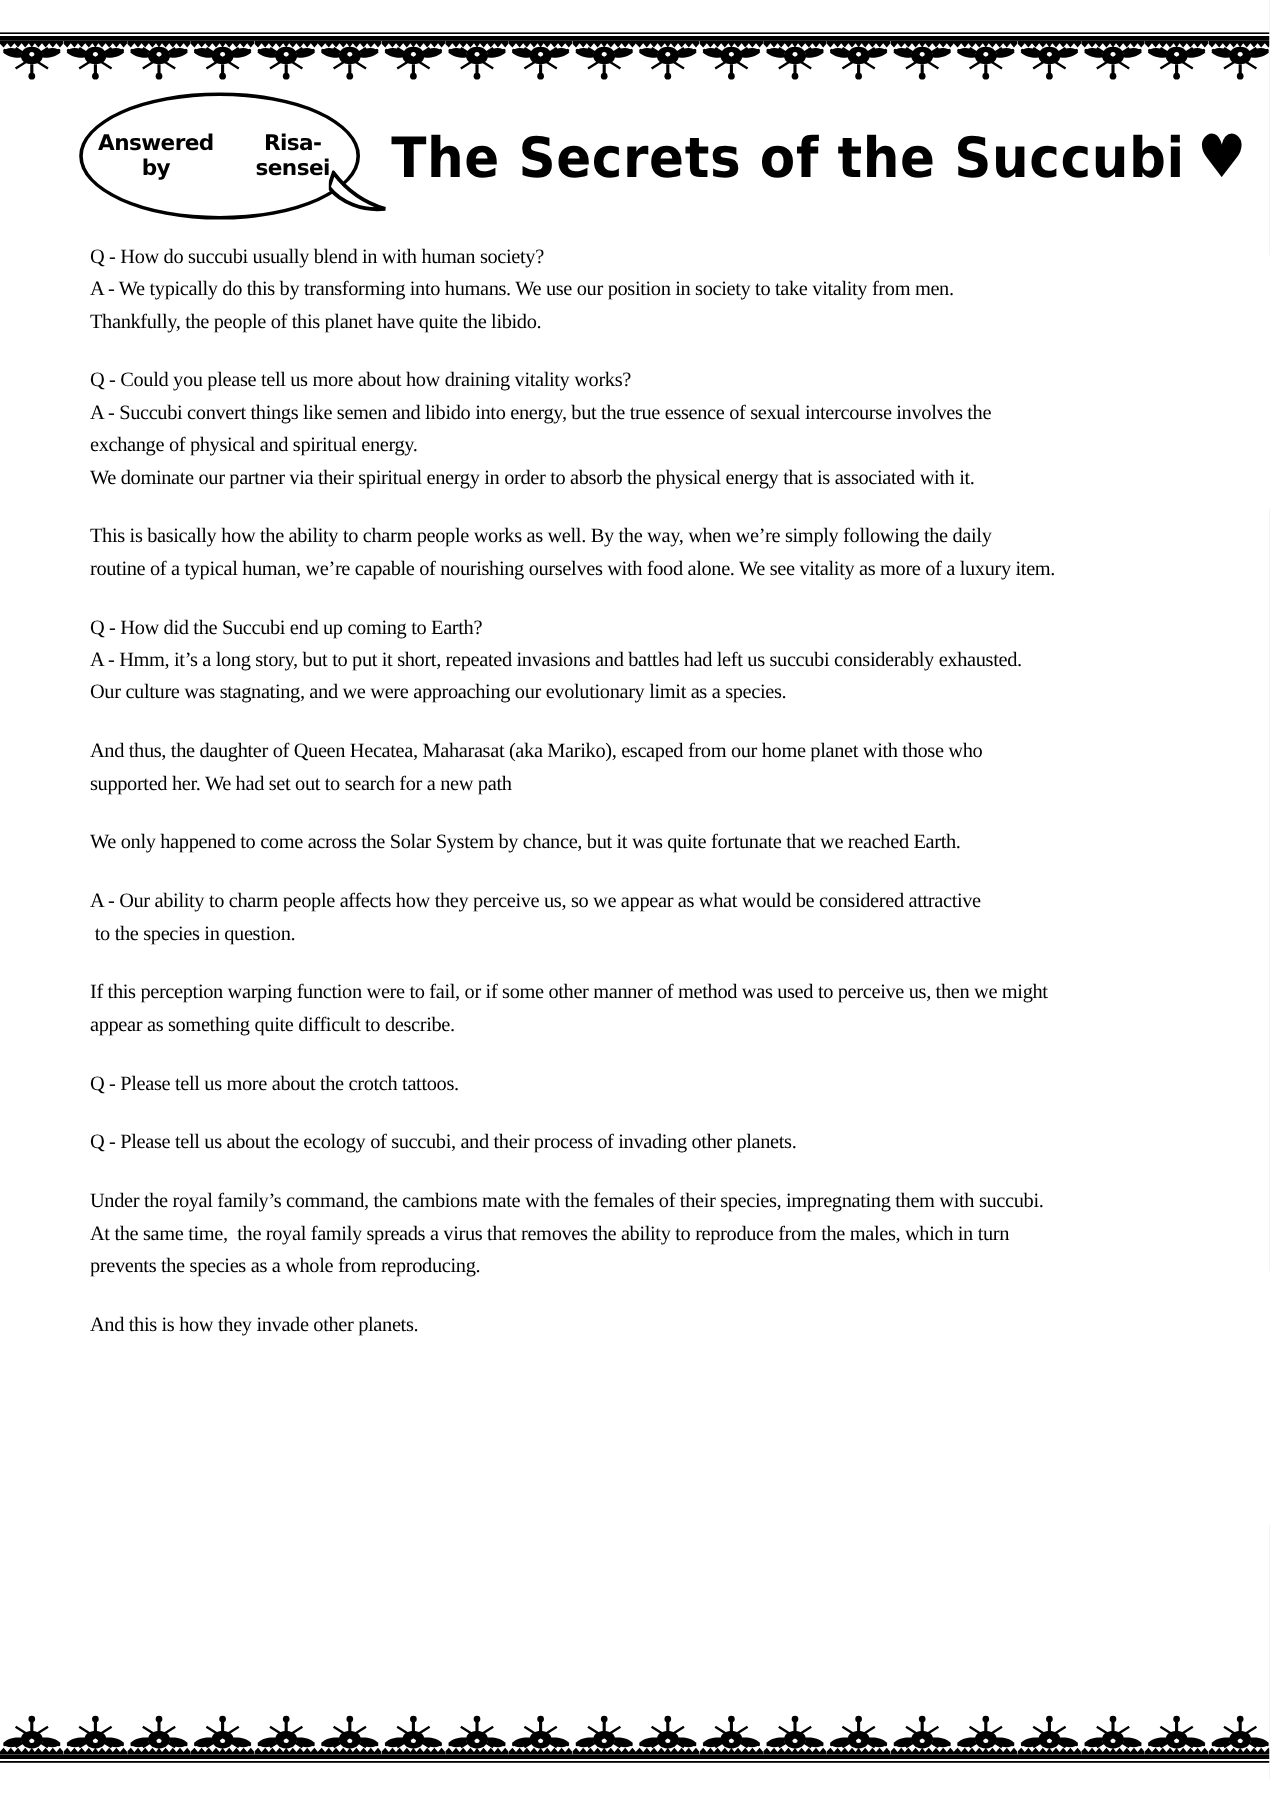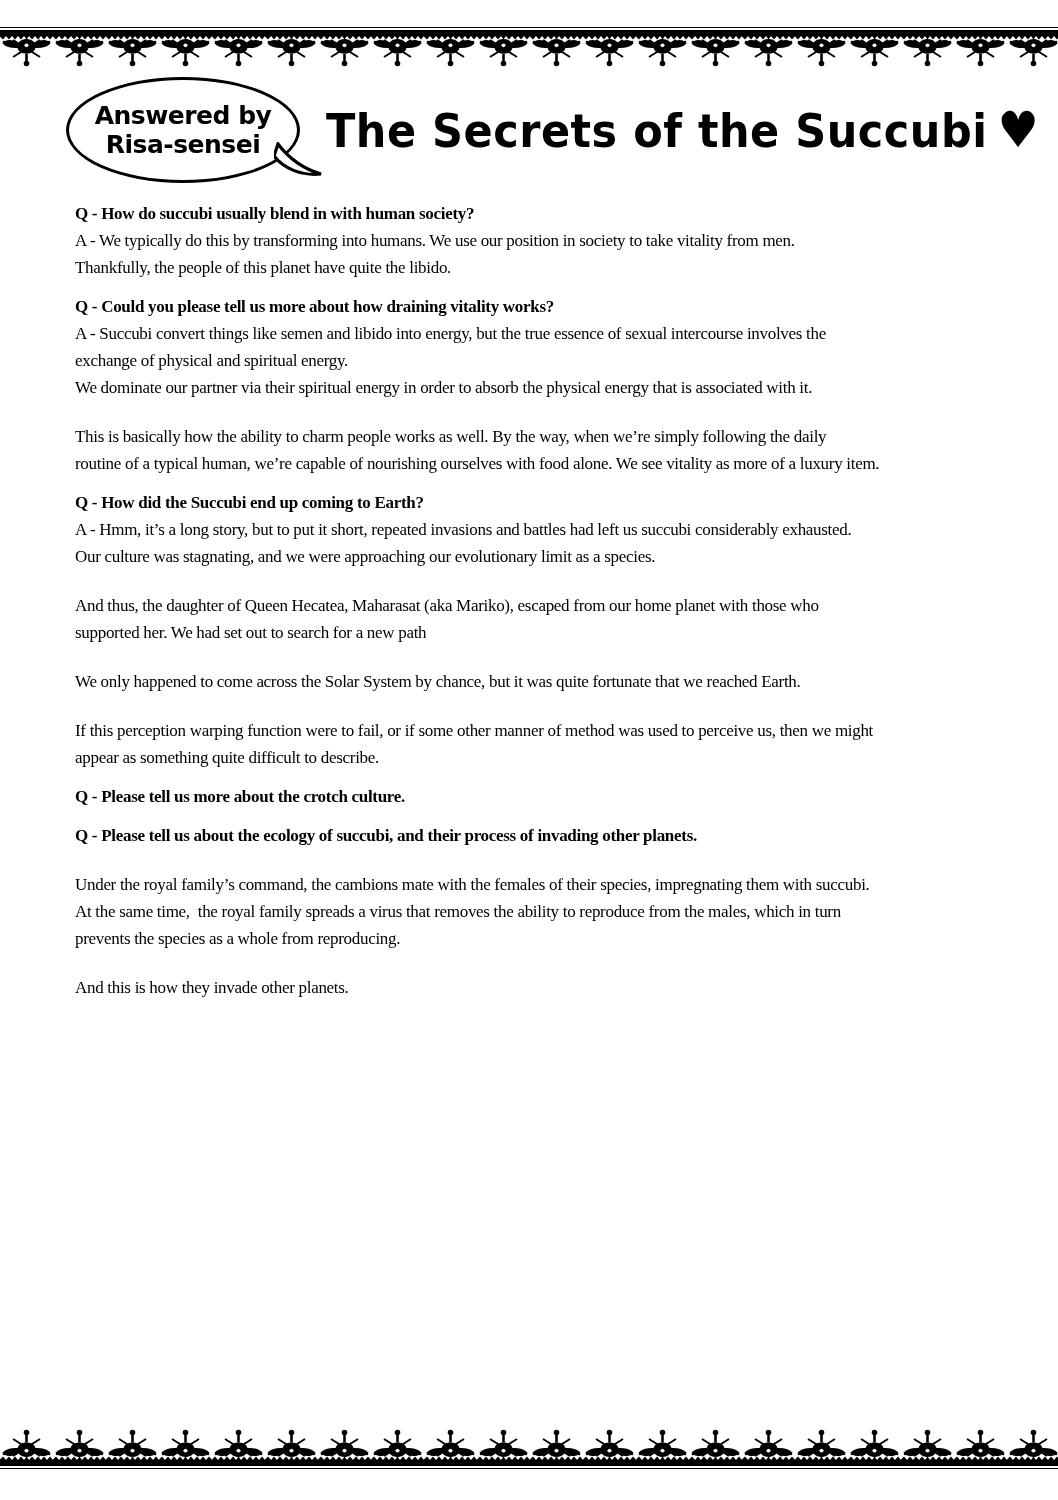--- a/index.html
+++ b/index.html
@@ -29,23 +29,23 @@
   
   .header{
     display:flex;align-items:center;
     margin:8px 0 0 66px;height:108px;
   }
   .bubble{
     position:relative;
     width:228px;height:100px;
     border:3.5px solid #000;border-radius:50%;
     background:#fff;
-    display:flex;flex-direction:column;align-items:center;justify-content:center;
+    display:flex;flex-direction:row;align-items:center;justify-content:center;
     font-family:"DejaVu Sans", sans-serif;
-    font-weight:bold;font-size:25px;line-height:1.18;
+    font-weight:bold;font-size:18px;line-height:1.18;
     letter-spacing:-0.5px;
     text-align:center;
     flex:0 0 auto;
   }
   .bubble-tail{position:absolute;right:-27px;bottom:-4px;}
   .title{
     margin-left:26px;
     font-family:"DejaVu Sans", sans-serif;
     font-weight:bold;font-size:43px;
     letter-spacing:0.5px;
@@ -53,23 +53,23 @@
     transform:scaleY(1.08);
   }
   .title .heart{font-size:46px;margin-left:10px;}
   
   .content{
     margin:16px 55px 0 75px;
     font-size:17px;
     line-height:27px;
     letter-spacing:-0.3px;
   }
-  .qa-section{margin-top:12px;}
+  .qa-section{margin-top:22px;}
   .qa-section:first-child{margin-top:0;}
-  .question{font-weight:bold;white-space:pre-wrap;}
+  .question{font-weight:normal;white-space:pre-wrap;}
   .para{white-space:pre-wrap;margin-top:22px;font-family:Liberation Serif, serif;}
   .para.first{margin-top:0;}
 </style>
 </head>
 <body>
 
 <div class="page">
 
   <div class="border-group border-top">
     <div class="rule"></div>
@@ -350,26 +350,28 @@
     <div class="qa-section">
       <div class="question">Q - How did the Succubi end up coming to Earth?</div>
       <div class="para first">A - Hmm, it’s a long story, but to put it short, repeated invasions and battles had left us succubi considerably exhausted.
 Our culture was stagnating, and we were approaching our evolutionary limit as a species.</div>
       <div class="para">And thus, the daughter of Queen Hecatea, Maharasat (aka Mariko), escaped from our home planet with those who
 supported her. We had set out to search for a new path</div>
       <div class="para">We only happened to come across the Solar System by chance, but it was quite fortunate that we reached Earth.</div>
     </div>
 
     <div class="qa-section">
+      <div class="para first">A - Our ability to charm people affects how they perceive us, so we appear as what would be considered attractive
+ to the species in question.</div>
       <div class="para">If this perception warping function were to fail, or if some other manner of method was used to perceive us, then we might
 appear as something quite difficult to describe.</div>
     </div>
 
     <div class="qa-section">
-      <div class="question">Q - Please tell us more about the crotch culture.</div>
+      <div class="question">Q - Please tell us more about the crotch tattoos.</div>
     </div>
 
     <div class="qa-section">
       <div class="question">Q - Please tell us about the ecology of succubi, and their process of invading other planets.</div>
       <div class="para">Under the royal family’s command, the cambions mate with the females of their species, impregnating them with succubi.
 At the same time,  the royal family spreads a virus that removes the ability to reproduce from the males, which in turn
 prevents the species as a whole from reproducing.</div>
       <div class="para">And this is how they invade other planets.</div>
     </div>
 

